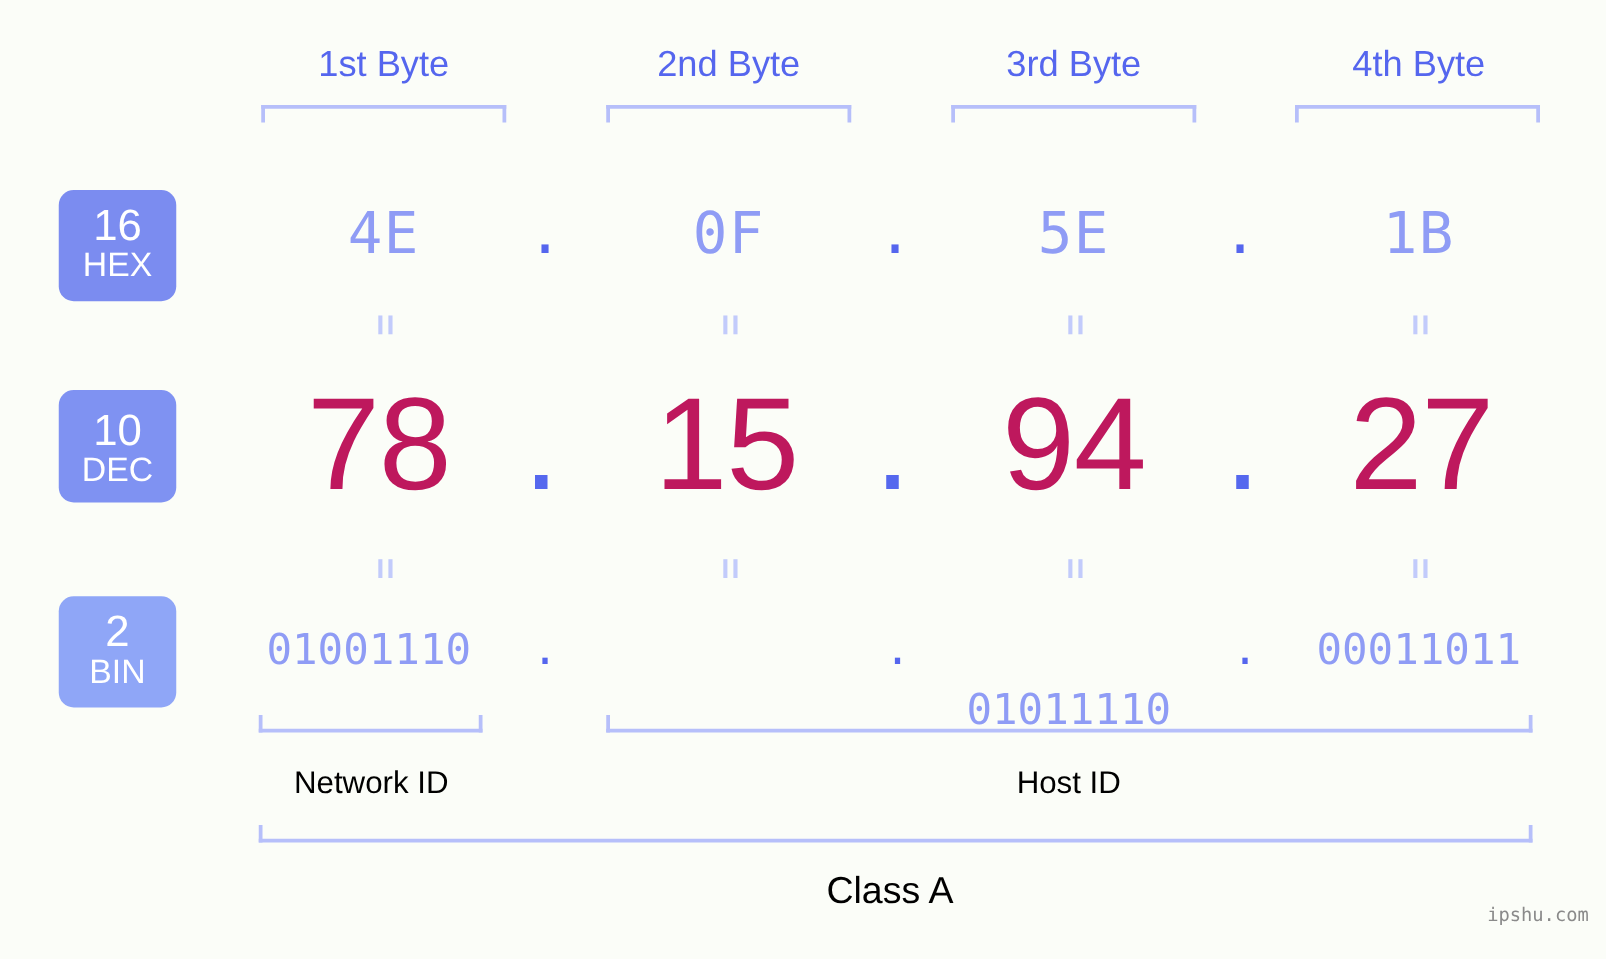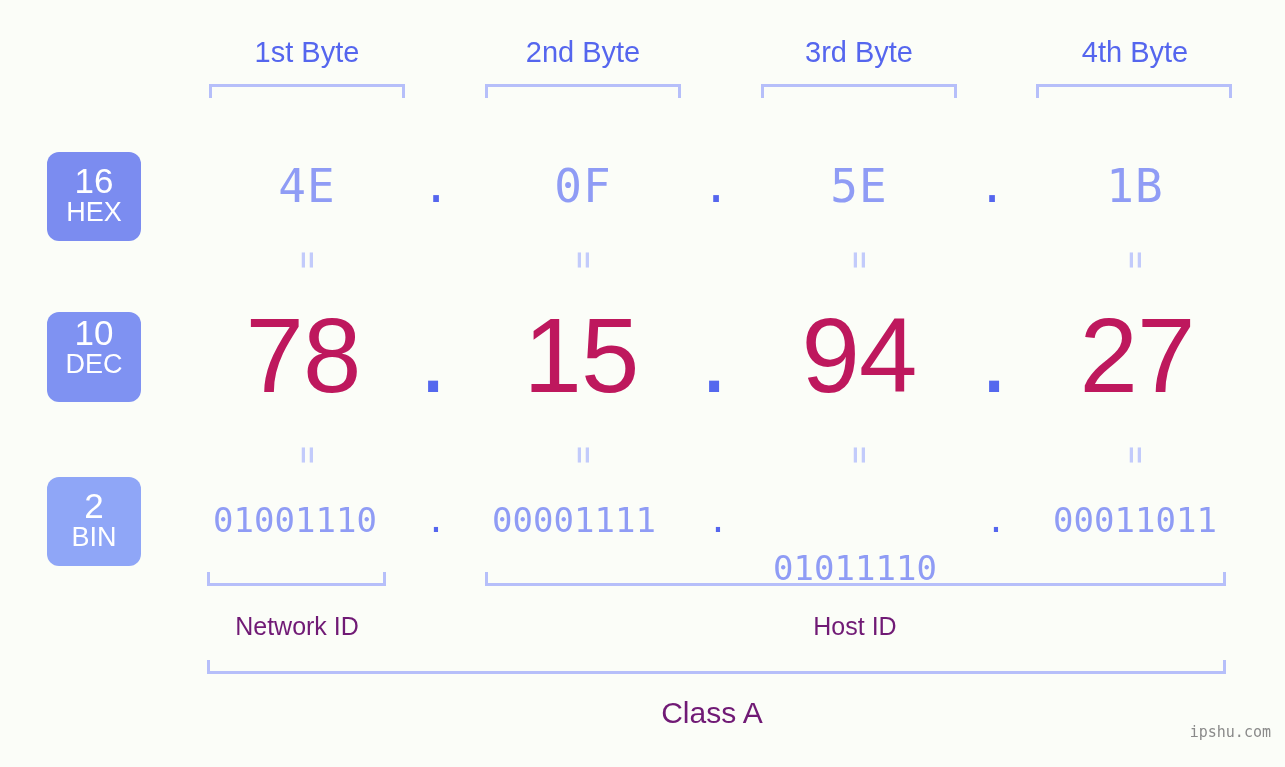--- a/index.html
+++ b/index.html
@@ -76,21 +76,21 @@
   }
   #badge-hex {
     top: 152px;
     height: 89px;
     padding-top: 10px;
     background: #7b8cf0;
   }
   #badge-dec {
     top: 312px;
     height: 90px;
-    padding-top: 2px;
+    padding-top: 14px;
     background: #7f92f2;
   }
   #badge-bin {
     top: 477px;
     height: 89px;
     padding-top: 10px;
     background: #8fa6f7;
   }
   .cell {
     position: absolute;
@@ -155,21 +155,21 @@
     text-align: center;
     font-weight: 700;
   }
 
   
   .section-label {
     position: absolute;
     text-align: center;
     font-size: 25px;
     line-height: 32px;
-    color: #701a75;
+    color: #000000;
     font-family: "Liberation Sans", sans-serif;
     white-space: nowrap;
   }
   #class-label {
     font-size: 30px;
     line-height: 38px;
   }
 
   
   #watermark {
@@ -231,21 +231,20 @@
   <div class="cell dec-dot" style="left:966px; width:56px; top:300px;">.</div>
   <div class="cell dec-val" style="left:1026px; width:222px; top:300px;">27</div>
 
   <div class="eq" style="left:287px; top:440px;">=</div>
   <div class="eq" style="left:563px; top:440px;">=</div>
   <div class="eq" style="left:839px; top:440px;">=</div>
   <div class="eq" style="left:1115px; top:440px;">=</div>
 
   <div class="cell bin-val" style="left:184px; width:222px; top:499px;">01001110</div>
   <div class="cell bin-dot" style="left:408px; width:56px; top:499px;">.</div>
-  <div class="cell bin-val" style="left:463px; width:222px; top:499px;">00001111</div>
   <div class="cell bin-dot" style="left:690px; width:56px; top:499px;">.</div>
   <div class="cell bin-val" style="left:744px; width:222px; top:499px;margin-top:48px;">01011110</div>
   <div class="cell bin-dot" style="left:968px; width:56px; top:499px;">.</div>
   <div class="cell bin-val" style="left:1024px; width:222px; top:499px;">00011011</div>
 
   <div class="bracket-up" style="left:207px; width:179px; top:572px;"></div>
   <div class="bracket-up" style="left:485px; width:741px; top:572px;"></div>
 
   <div class="section-label" style="left:186px; width:222px; top:610px;">Network ID</div>
   <div class="section-label" style="left:744px; width:222px; top:610px;">Host ID</div>

